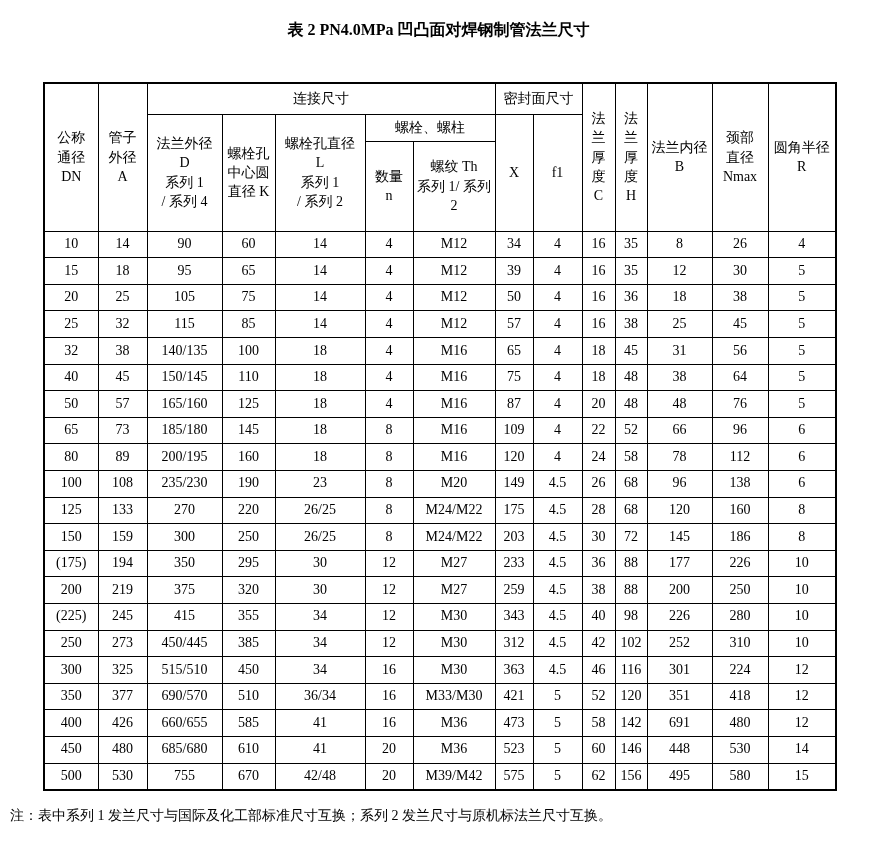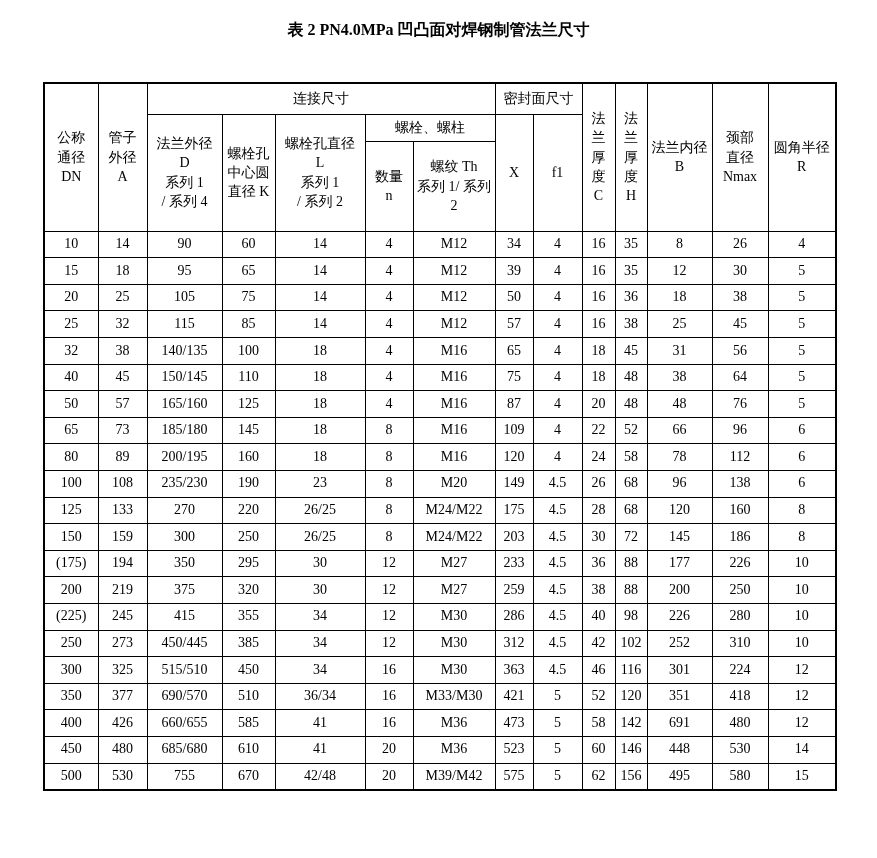--- a/index.html
+++ b/index.html
@@ -359,21 +359,21 @@
           <td>10</td>
         </tr>
         <tr>
           <td>(225)</td>
           <td>245</td>
           <td>415</td>
           <td>355</td>
           <td>34</td>
           <td>12</td>
           <td>M30</td>
-          <td>286</td>
+          <td>343</td>
           <td>4.5</td>
           <td>40</td>
           <td>98</td>
           <td>226</td>
           <td>280</td>
           <td>10</td>
         </tr>
         <tr>
           <td>250</td>
           <td>273</td>
@@ -466,14 +466,15 @@
           <td>5</td>
           <td>62</td>
           <td>156</td>
           <td>495</td>
           <td>580</td>
           <td>15</td>
         </tr>
       </tbody>
   </table>
 
+  <p class="note">注：表中系列 1 发兰尺寸与国际及化工部标准尺寸互换；系列 2 发兰尺寸与原机标法兰尺寸互换。</p>
 
 </div>
 
 </body></html>

